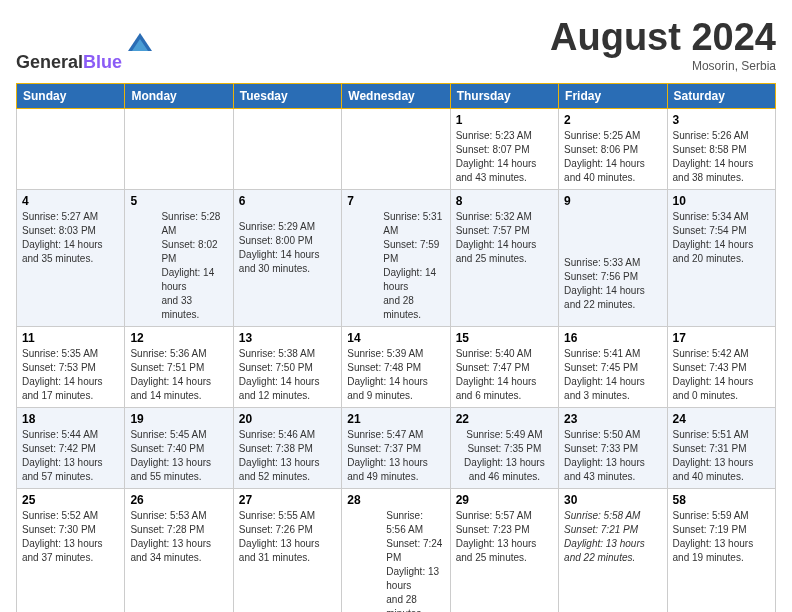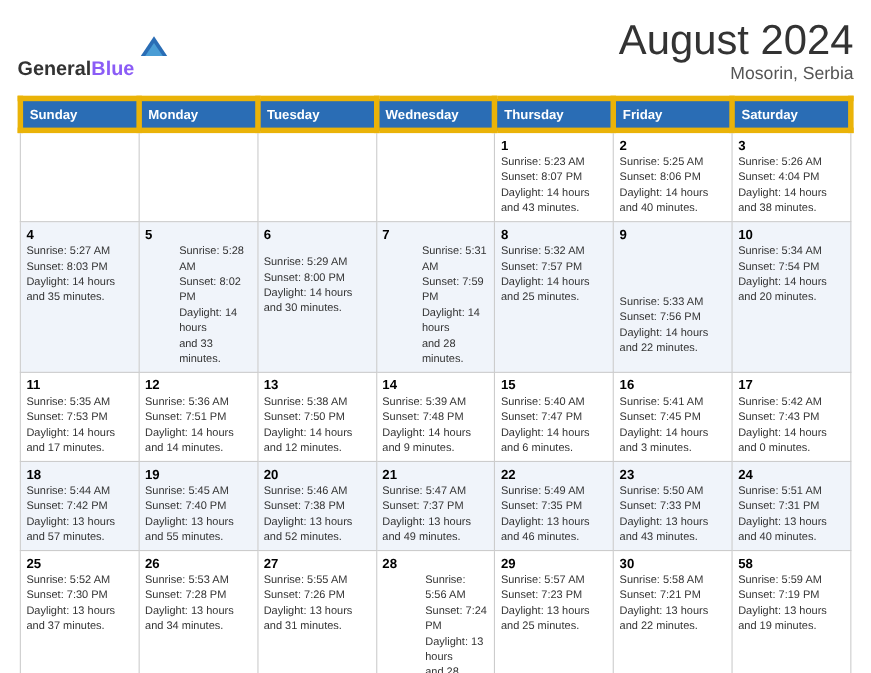--- a/index.html
+++ b/index.html
@@ -40,40 +40,40 @@
       width: 28px;
       height: 28px;
       margin-left: 4px;
       margin-top: -2px;
     }
     .title-block {
       text-align: right;
     }
     .month-year {
       font-size: 38px;
-      font-weight: normal;
+      font-weight: bold;
       color: #333;
     }
     .location {
-      font-size: 16px;
+      font-size: 12px;
       color: #555;
     }
     table {
       width: 100%;
       border-collapse: collapse;
       font-size: 11px;
     }
     thead th {
       background-color: #2a6db5;
       color: #fff;
       padding: 5px 6px;
       text-align: left;
       font-size: 12px;
       font-weight: bold;
-      border: 5px solid #eab308;
+      border: 1px solid #eab308;
     }
     tbody td {
       border: 1px solid #ccc;
       vertical-align: top;
       padding: 4px 5px;
       height: 80px;
       width: calc(100% / 7);
     }
     tbody tr:nth-child(even) td {
       background-color: #f0f4fa;
@@ -144,21 +144,21 @@
         <td>
           <span class="day-num">2</span>
           <div class="day-info" style="white-space: pre-line;">Sunrise: 5:25 AM
 Sunset: 8:06 PM
 Daylight: 14 hours
 and 40 minutes.</div>
         </td>
         <td>
           <span class="day-num">3</span>
           <div class="day-info" style="white-space: pre-line;">Sunrise: 5:26 AM
-Sunset: 4:04 PM
+Sunset: 8:58 PM
 Daylight: 14 hours
 and 38 minutes.</div>
         </td>
       </tr>
       <tr>
         <td>
           <span class="day-num">4</span>
           <div class="day-info" style="white-space: pre-line;">Sunrise: 5:27 AM
 Sunset: 8:03 PM
 Daylight: 14 hours
@@ -282,21 +282,21 @@
         </td>
         <td>
           <span class="day-num">21</span>
           <div class="day-info" style="white-space: pre-line;">Sunrise: 5:47 AM
 Sunset: 7:37 PM
 Daylight: 13 hours
 and 49 minutes.</div>
         </td>
         <td>
           <span class="day-num">22</span>
-          <div class="day-info" style="white-space: pre-line;">Sunrise: 5:49 AM
+          <div class="day-info" style="white-space: pre-line; text-align: center;">Sunrise: 5:49 AM
 Sunset: 7:35 PM
 Daylight: 13 hours
 and 46 minutes.</div>
         </td>
         <td>
           <span class="day-num">23</span>
           <div class="day-info" style="white-space: pre-line;">Sunrise: 5:50 AM
 Sunset: 7:33 PM
 Daylight: 13 hours
 and 43 minutes.</div>
@@ -340,21 +340,21 @@
         </td>
         <td>
           <span class="day-num">29</span>
           <div class="day-info" style="white-space: pre-line;">Sunrise: 5:57 AM
 Sunset: 7:23 PM
 Daylight: 13 hours
 and 25 minutes.</div>
         </td>
         <td>
           <span class="day-num">30</span>
-          <div class="day-info" style="white-space: pre-line;">Sunrise: 5:58 AM
+          <div class="day-info" style="white-space: pre-line; font-style: italic;">Sunrise: 5:58 AM
 Sunset: 7:21 PM
 Daylight: 13 hours
 and 22 minutes.</div>
         </td>
         <td>
           <span class="day-num">58</span>
           <div class="day-info" style="white-space: pre-line;">Sunrise: 5:59 AM
 Sunset: 7:19 PM
 Daylight: 13 hours
 and 19 minutes.</div>

